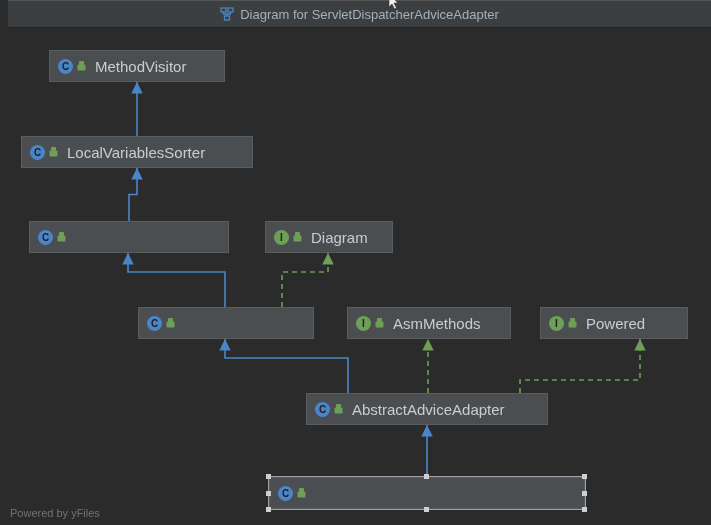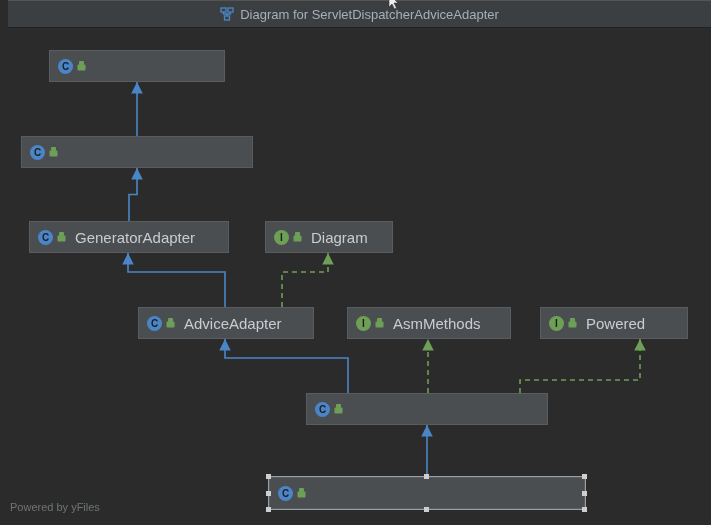--- a/index.html
+++ b/index.html
@@ -77,21 +77,21 @@
   }
   .badge.class { background: #4a86c7; }
   .badge.iface { background: #6e9f56; }
   .vis-icon {
     display: inline-flex;
     margin-right: 8px;
   }
   .footer {
     position: absolute;
     left: 10px;
-    bottom: 14px;
+    bottom: 8px;
     color: #6f7476;
     font-size: 11px;
   }
   .cursor {
     position: absolute;
     left: 380px;
     top: -8px;
     pointer-events: none;
   }
 </style>
@@ -138,59 +138,59 @@
   </svg>
   <div id="node-layer">
       <div class="node" style="left: 49px; top: 22px; width: 176px;">
         <span class="badge class">C</span>
         <span class="vis-icon">
           <svg width="11" height="11" viewBox="0 0 11 11">
             <rect x="3" y="0" width="5" height="4" rx="1" fill="#6e9f56"></rect>
             <rect x="1.5" y="3.5" width="8" height="6" rx="1" fill="#6e9f56"></rect>
           </svg>
         </span>
+        <span>MethodVisitor</span>
       </div>
       <div class="node" style="left: 21px; top: 108px; width: 232px;">
         <span class="badge class">C</span>
         <span class="vis-icon">
           <svg width="11" height="11" viewBox="0 0 11 11">
             <rect x="3" y="0" width="5" height="4" rx="1" fill="#6e9f56"></rect>
             <rect x="1.5" y="3.5" width="8" height="6" rx="1" fill="#6e9f56"></rect>
           </svg>
         </span>
+        <span>LocalVariablesSorter</span>
       </div>
       <div class="node" style="left: 29px; top: 193px; width: 200px;">
         <span class="badge class">C</span>
         <span class="vis-icon">
           <svg width="11" height="11" viewBox="0 0 11 11">
             <rect x="3" y="0" width="5" height="4" rx="1" fill="#6e9f56"></rect>
             <rect x="1.5" y="3.5" width="8" height="6" rx="1" fill="#6e9f56"></rect>
           </svg>
         </span>
-        <span>GeneratorAdapter</span>
       </div>
       <div class="node" style="left: 265px; top: 193px; width: 128px;">
         <span class="badge iface">I</span>
         <span class="vis-icon">
           <svg width="11" height="11" viewBox="0 0 11 11">
             <rect x="3" y="0" width="5" height="4" rx="1" fill="#6e9f56"></rect>
             <rect x="1.5" y="3.5" width="8" height="6" rx="1" fill="#6e9f56"></rect>
           </svg>
         </span>
         <span>Diagram</span>
       </div>
       <div class="node" style="left: 138px; top: 279px; width: 176px;">
         <span class="badge class">C</span>
         <span class="vis-icon">
           <svg width="11" height="11" viewBox="0 0 11 11">
             <rect x="3" y="0" width="5" height="4" rx="1" fill="#6e9f56"></rect>
             <rect x="1.5" y="3.5" width="8" height="6" rx="1" fill="#6e9f56"></rect>
           </svg>
         </span>
-        <span>AdviceAdapter</span>
       </div>
       <div class="node" style="left: 347px; top: 279px; width: 164px;">
         <span class="badge iface">I</span>
         <span class="vis-icon">
           <svg width="11" height="11" viewBox="0 0 11 11">
             <rect x="3" y="0" width="5" height="4" rx="1" fill="#6e9f56"></rect>
             <rect x="1.5" y="3.5" width="8" height="6" rx="1" fill="#6e9f56"></rect>
           </svg>
         </span>
         <span>AsmMethods</span>
@@ -206,20 +206,21 @@
         <span>Powered</span>
       </div>
       <div class="node" style="left: 306px; top: 365px; width: 242px;">
         <span class="badge class">C</span>
         <span class="vis-icon">
           <svg width="11" height="11" viewBox="0 0 11 11">
             <rect x="3" y="0" width="5" height="4" rx="1" fill="#6e9f56"></rect>
             <rect x="1.5" y="3.5" width="8" height="6" rx="1" fill="#6e9f56"></rect>
           </svg>
         </span>
+        <span>AbstractAdviceAdapter</span>
       </div>
       <div class="node selected" style="left: 269px; top: 449px; width: 316px;">
         <span class="badge class">C</span>
         <span class="vis-icon">
           <svg width="11" height="11" viewBox="0 0 11 11">
             <rect x="3" y="0" width="5" height="4" rx="1" fill="#6e9f56"></rect>
             <rect x="1.5" y="3.5" width="8" height="6" rx="1" fill="#6e9f56"></rect>
           </svg>
         </span>
       </div>

